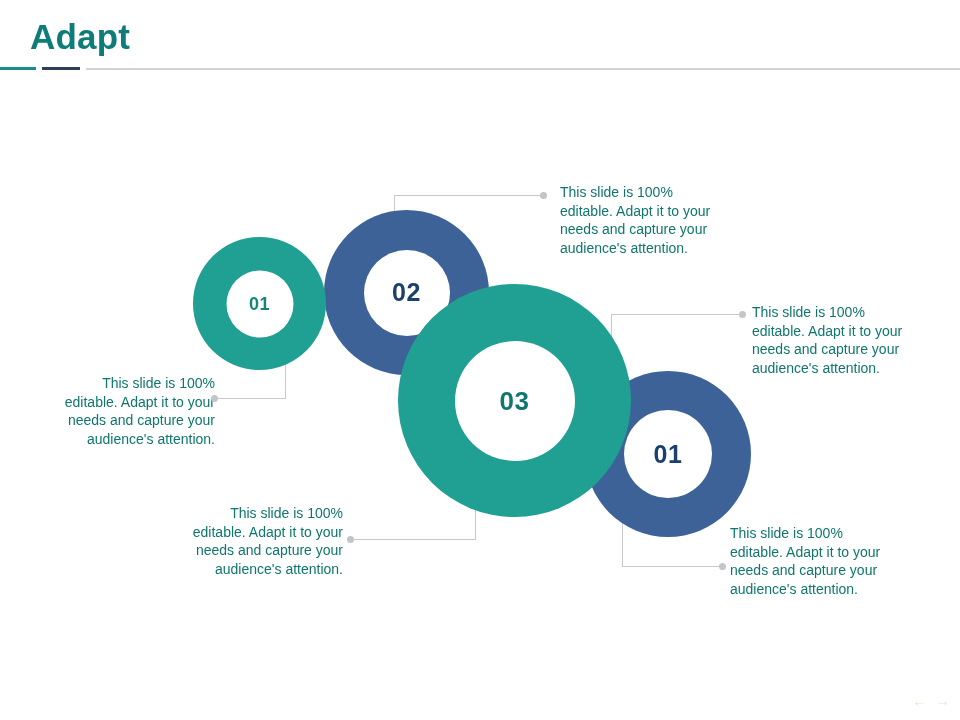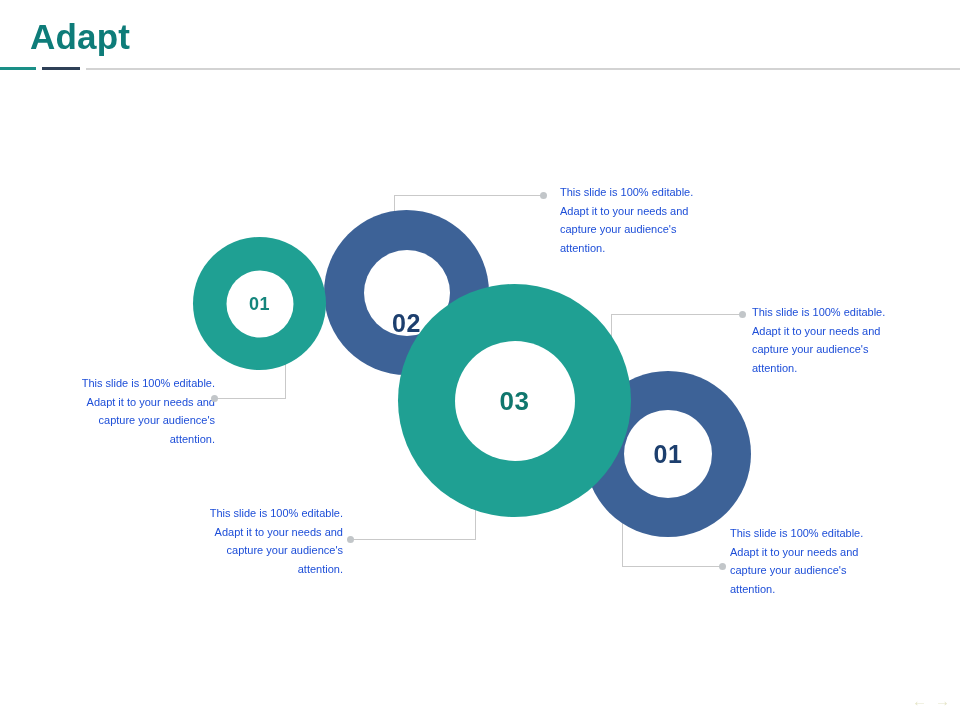--- a/index.html
+++ b/index.html
@@ -69,21 +69,21 @@
   }
   #circle-01 .hole { width: 67px; height: 67px; }
   #circle-01 .num  { color: #14857c; font-size: 18px; }
 
   
   #circle-02 {
     left: 324px; top: 210px; width: 165px; height: 165px;
     background: #3d6297;
     z-index: 3;
   }
-  #circle-02 .hole { width: 86px; height: 86px; align-items: flex-end; }
+  #circle-02 .hole { width: 86px; height: 86px; }
   #circle-02 .num  { color: #1d3f6e; font-size: 25px; }
 
   
   #circle-03 {
     left: 398px; top: 284px; width: 233px; height: 233px;
     background: #1fa093;
     z-index: 5;
   }
   #circle-03 .hole { width: 120px; height: 120px; }
   #circle-03 .num  { color: #10776e; font-size: 26px; }
@@ -110,23 +110,23 @@
     width: 7px;
     height: 7px;
     border-radius: 50%;
     background: #c2c6c9;
     z-index: 2;
   }
 
   
   .callout {
     position: absolute;
-    font-size: 11px;
+    font-size: 14px;
     line-height: 18.5px;
-    color: #1d4ed8;
+    color: #0f766e;
     width: 160px;
   }
   .callout.right { text-align: right; }
   .callout.left  { text-align: left; }
 
   #callout-1 { left: 55px;  top: 374px; width: 160px; }
   #callout-2 { left: 560px; top: 183px; width: 160px; }
   #callout-3 { left: 752px; top: 303px; width: 160px; }
   #callout-4 { left: 180px; top: 504px; width: 163px; }
   #callout-5 { left: 730px; top: 524px; width: 160px; }

